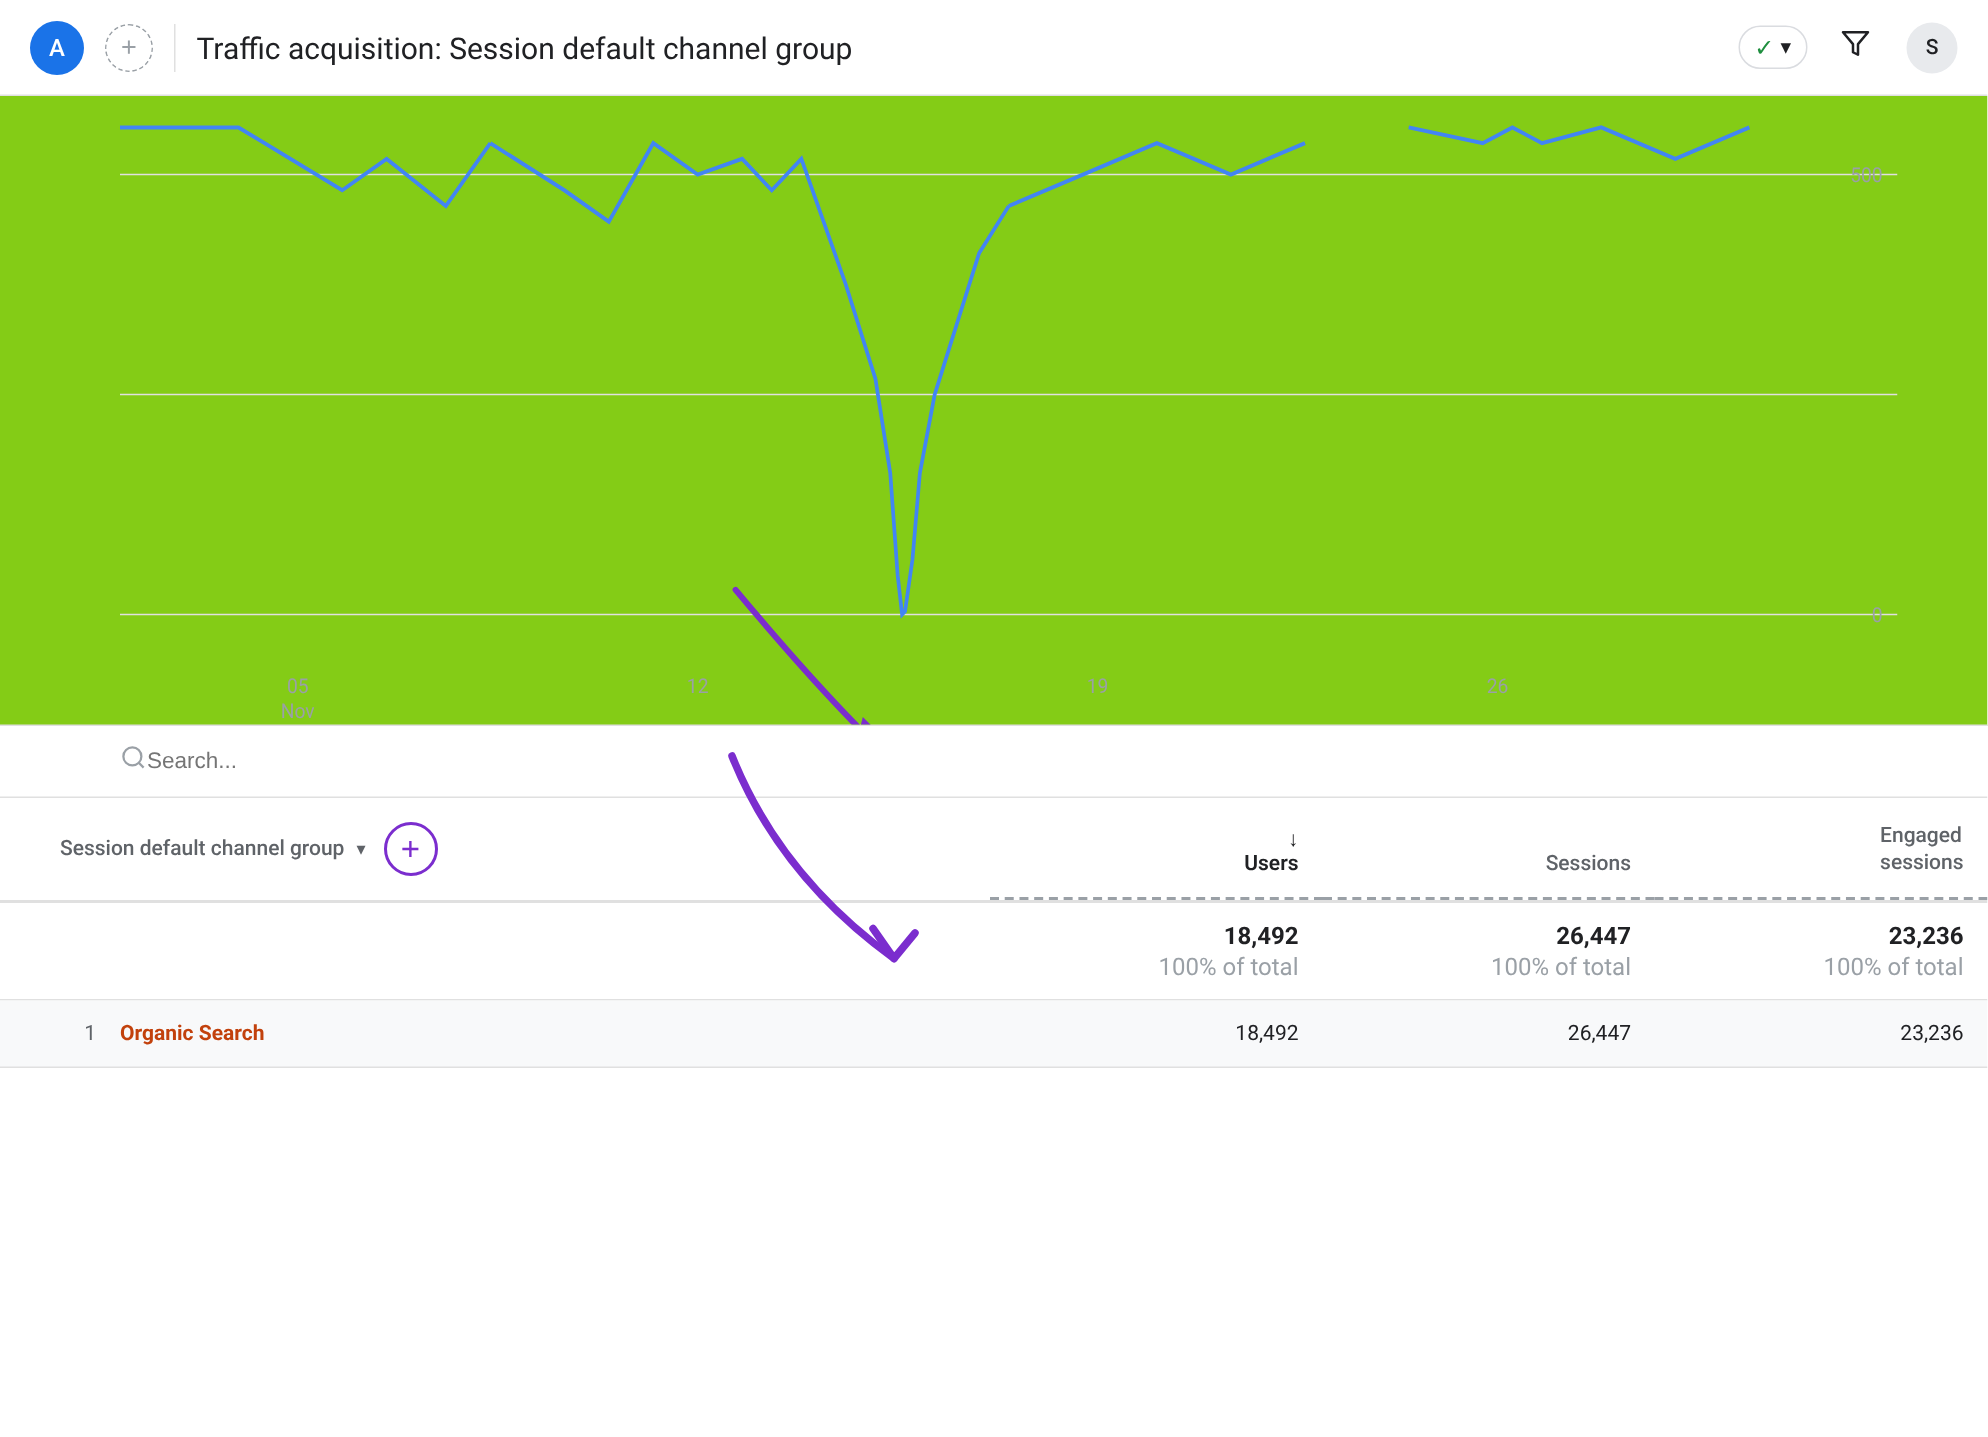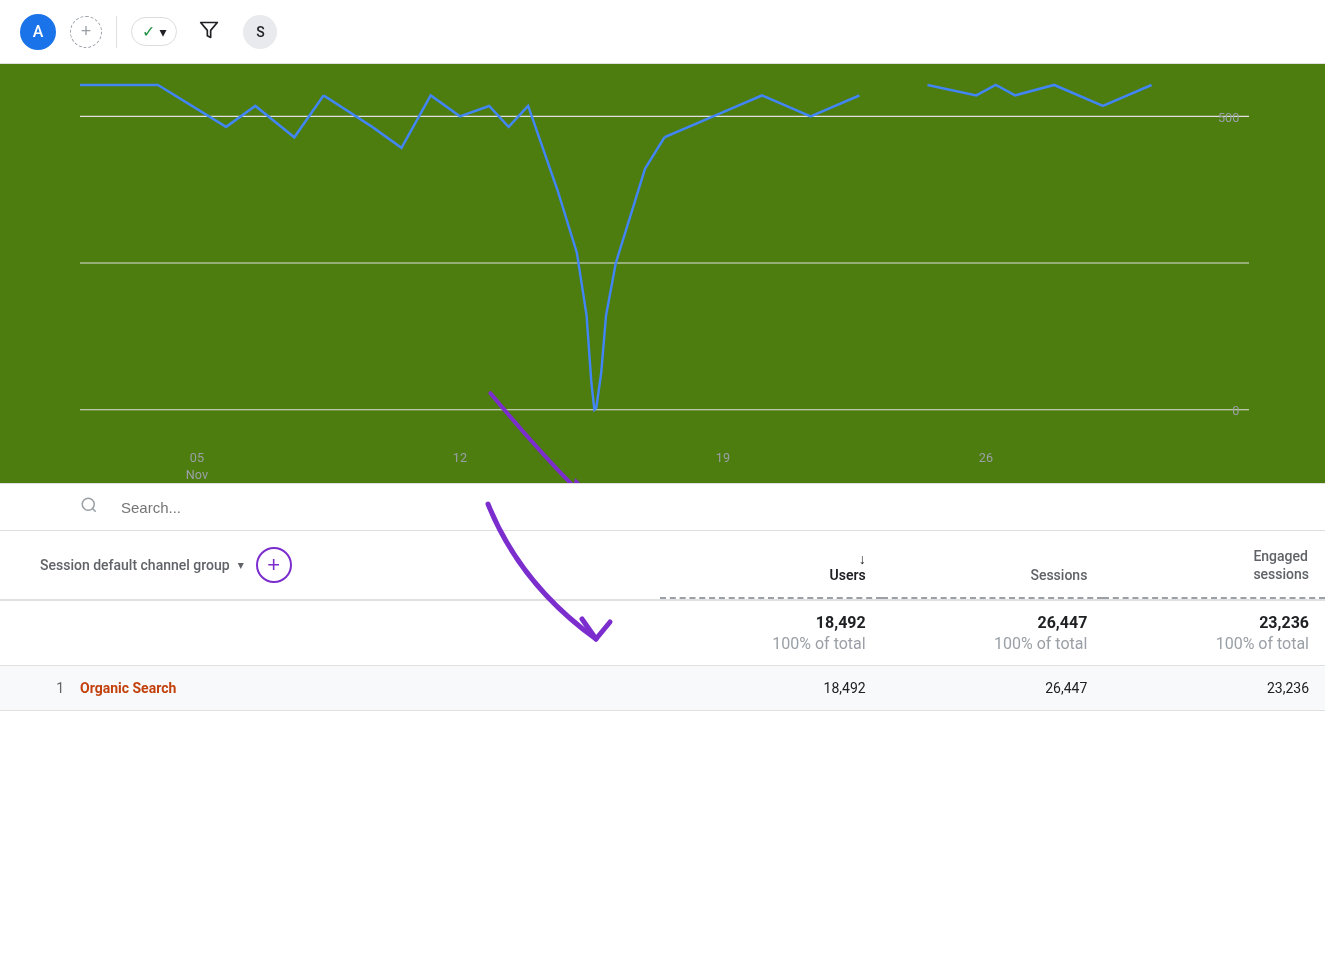--- a/index.html
+++ b/index.html
@@ -73,38 +73,38 @@
       border-radius: 50%;
       background: #e8eaed;
       display: flex; align-items: center; justify-content: center;
       font-size: 14px; font-weight: 500;
       color: #202124;
       margin-left: 10px;
     }
 
     
     .chart-area {
-      background: #4d7c0f;
-      padding: 0 76px 0 80px;
+      background: #84cc16;
+      padding: 0 60px 0 80px;
       height: 420px;
       position: relative;
       border-bottom: 1px solid #e0e0e0;
     }
     .chart-svg {
       width: 100%;
       height: 100%;
     }
 
     
     .search-bar {
       display: flex;
       align-items: center;
       padding: 12px 80px;
       border-bottom: 1px solid #e0e0e0;
-      gap: 23px;
+      gap: 0;
     }
     .search-icon-wrap {
       color: #9aa0a6;
       font-size: 18px;
     }
     .search-input {
       border: none;
       outline: none;
       font-size: 15px;
       color: #9aa0a6;
@@ -232,20 +232,21 @@
       position: relative;
     }
   </style>
 </head>
 <body>
 
 <div class="header">
   <div class="avatar-blue">A</div>
   <button class="add-btn">+</button>
   <div class="divider-v"></div>
+  <span class="page-title-text">Traffic acquisition: Session default channel group</span>
   <div class="status-badge">
     <span class="status-check">✓</span>
     <span>▾</span>
   </div>
   <span class="filter-icon">
     <svg width="20" height="20" viewBox="0 0 24 24" fill="none" stroke="#202124" stroke-width="2" stroke-linecap="round" stroke-linejoin="round">
       <polygon points="22 3 2 3 10 12.46 10 19 14 21 14 12.46 22 3"></polygon>
     </svg>
   </span>
   <div class="avatar-s">S</div>

